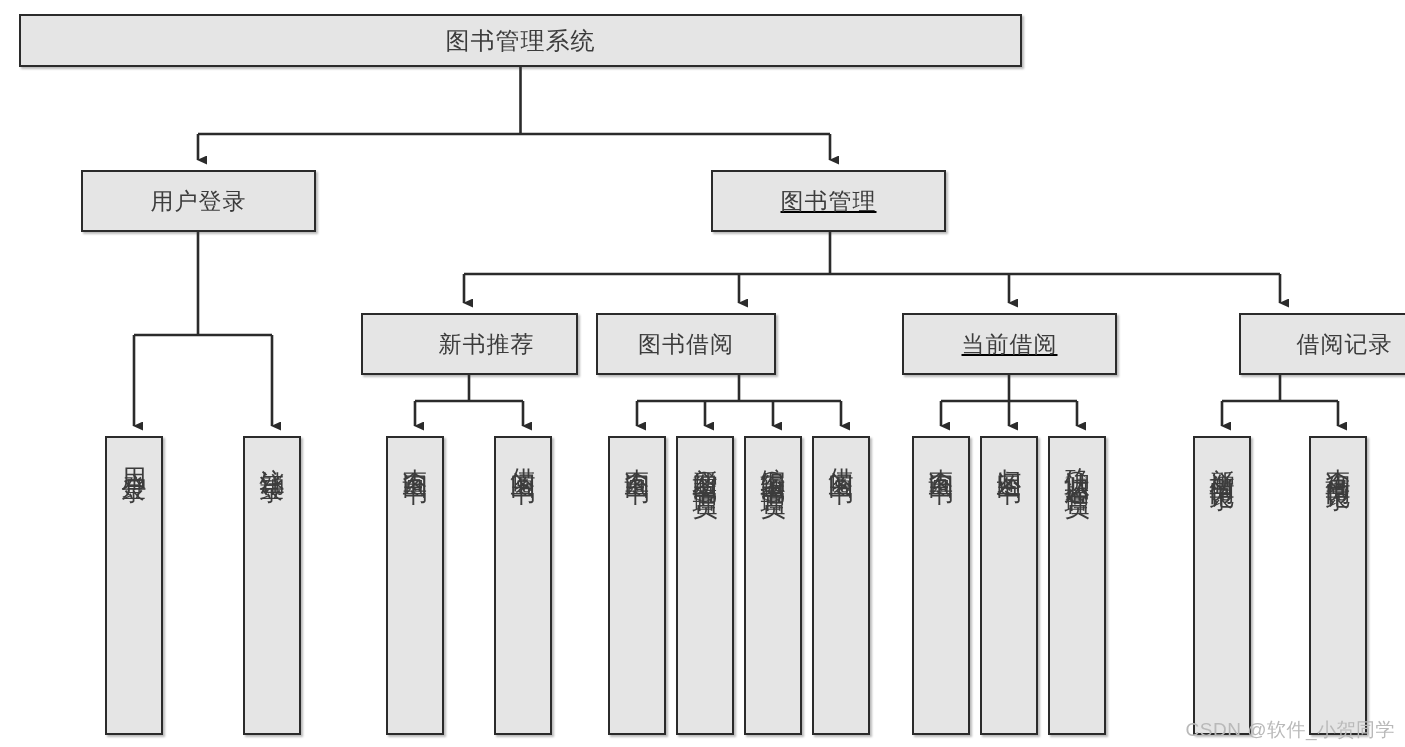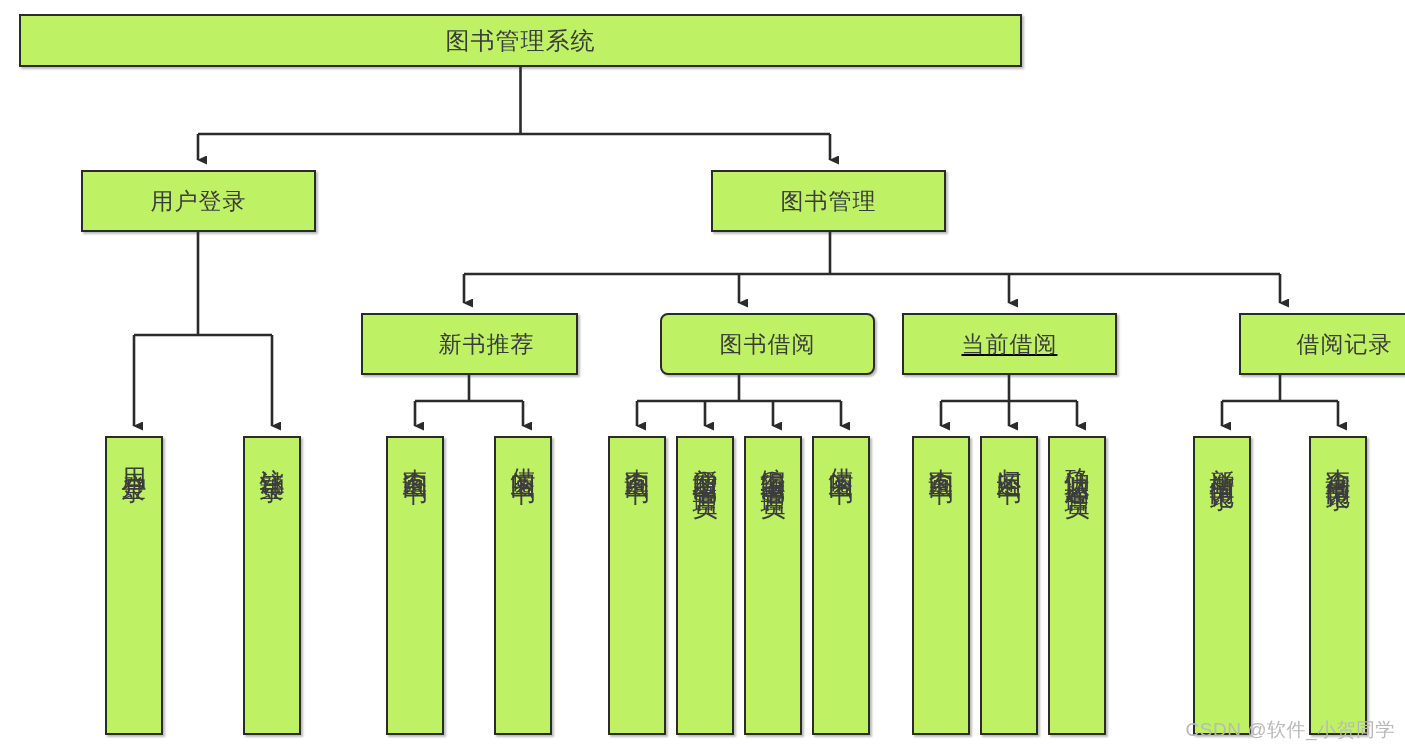--- a/index.html
+++ b/index.html
@@ -21,21 +21,21 @@
   #connector-layer {
     position: absolute;
     left: 0;
     top: 0;
     width: 1405px;
     height: 747px;
   }
   .node {
     position: absolute;
     box-sizing: border-box;
-    background: #bef264;
+    background: #e5e5e5;
     border: 2.5px solid #2b2b2b;
     box-shadow: 2px 2px 2px rgba(60,60,60,0.35);
     display: flex;
     align-items: center;
     justify-content: center;
     z-index: 3;
   }
   .node-label {
     color: #3c3c3c;
     font-size: 23px;
@@ -127,28 +127,28 @@
     </g>
   </svg>
 
   <div class="node root" style="left:19px; top:14px; width:1003px; height:53px;">
     <span class="node-label">图书管理系统</span>
   </div>
 
   <div class="node" style="left:81px; top:170px; width:235px; height:62px;">
     <span class="node-label">用户登录</span>
   </div>
-  <div class="node" style="left:711px; top:170px; width:235px; height:62px;">
+  <div class="node" style="left:711px; top:170px; width:235px; height:62px;text-decoration:underline;">
     <span class="node-label">图书管理</span>
   </div>
 
   <div class="node" style="left:361px; top:313px; width:217px; height:62px;padding-left:34px;">
     <span class="node-label">新书推荐</span>
   </div>
-  <div class="node" style="left:660px; top:313px; width:215px; height:62px;border-radius:8px;">
+  <div class="node" style="left:596px; top:313px; width:180px; height:62px;">
     <span class="node-label">图书借阅</span>
   </div>
   <div class="node" style="left:902px; top:313px; width:215px; height:62px;text-decoration:underline;">
     <span class="node-label">当前借阅</span>
   </div>
   <div class="node" style="left:1204px; top:313px; width:211px; height:62px;margin-left:35px;">
     <span class="node-label">借阅记录</span>
   </div>
 
   <div class="node leaf" style="left:105px; top:436px; width:58px; height:299px;">

